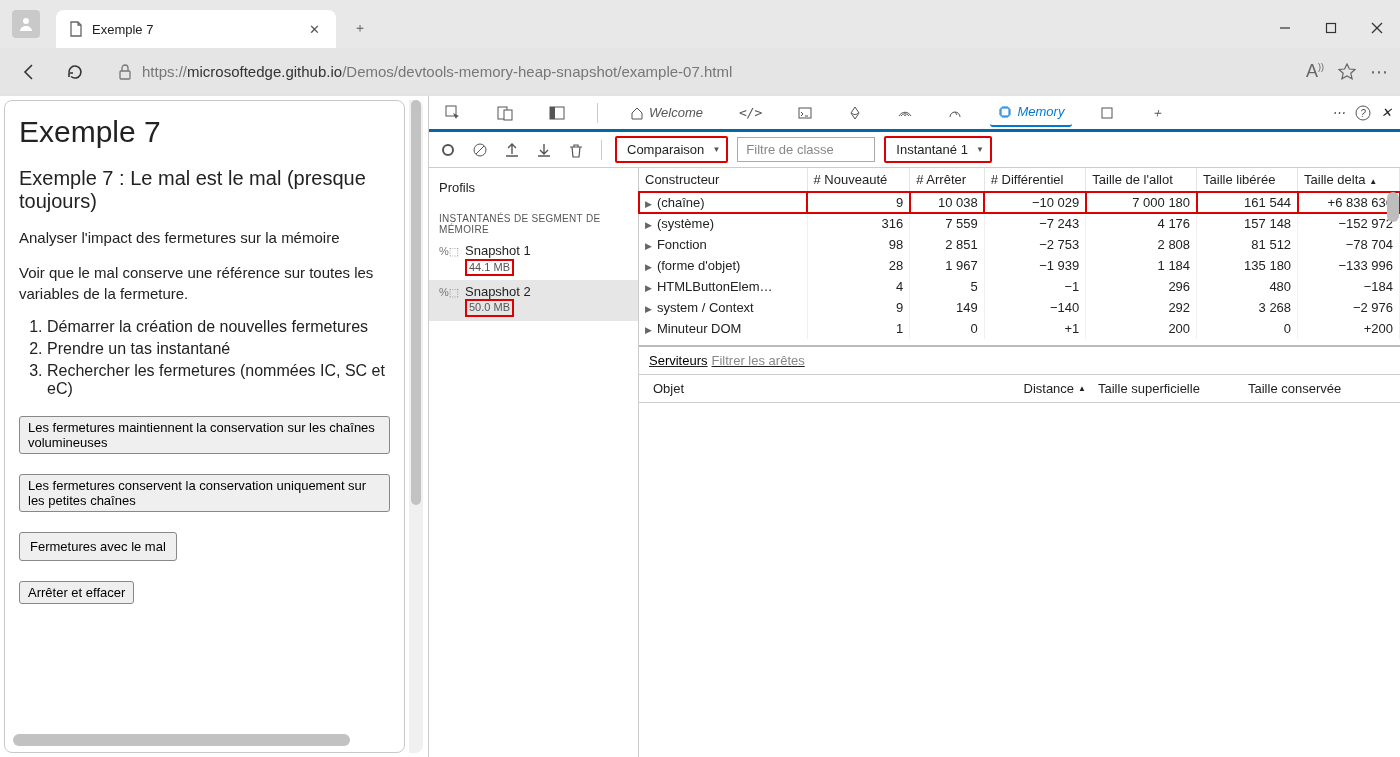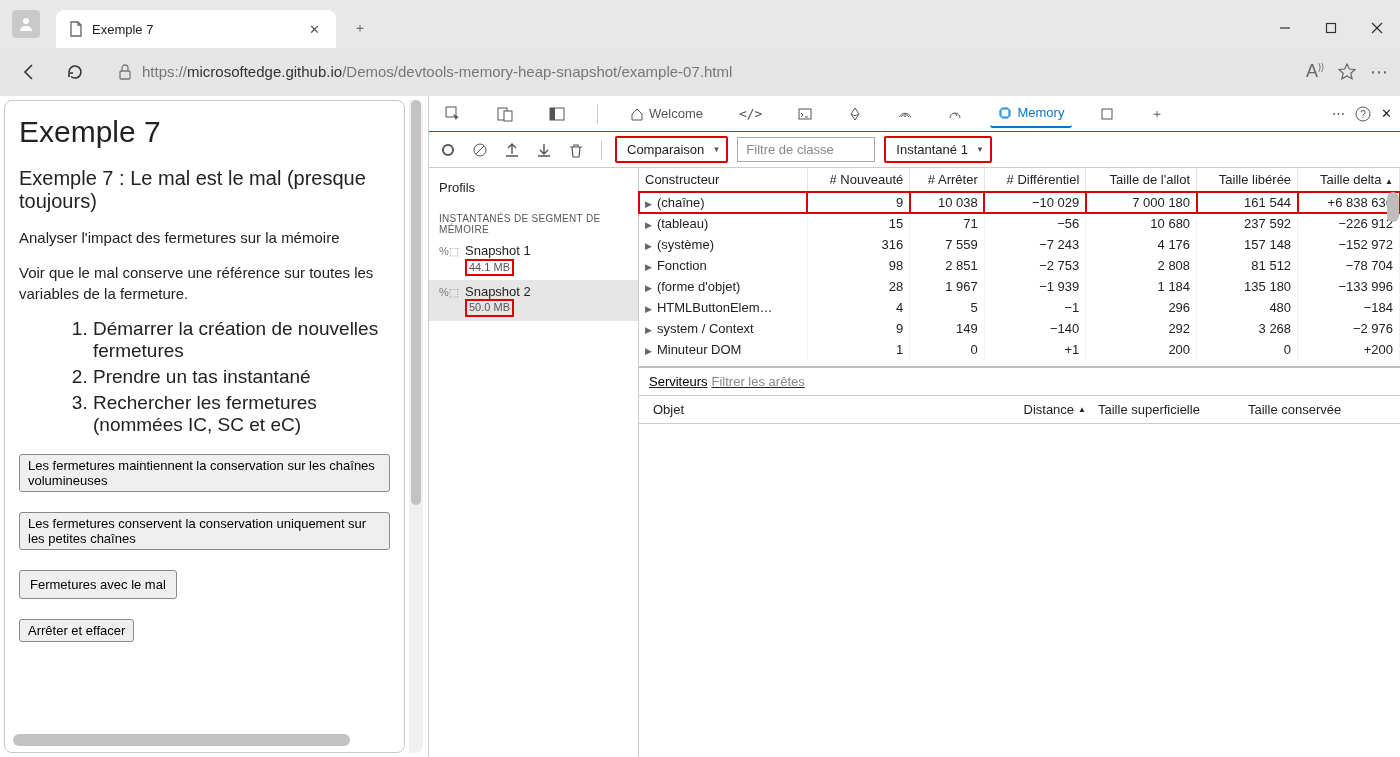--- a/index.html
+++ b/index.html
@@ -27,32 +27,32 @@
 
 .workspace { display:flex; height: calc(757px - 48px - 48px); background:#fff; }
 
 
 .page-panel { width: 428px; border-right: 1px solid transparent; position: relative; display:flex; }
 .page-inner { border: 1px solid #c9c9c9; border-radius: 8px; margin: 4px; padding: 14px; overflow-x: auto; overflow-y:hidden; flex:1; position:relative; }
 .page-inner h1 { font-size: 30px; font-weight: 400; margin-bottom: 18px; }
 .page-inner h2 { font-size: 20px; font-weight: 400; margin-bottom: 14px; }
 .page-inner p { font-size: 15px; margin-bottom: 14px; line-height: 1.4; }
 .page-inner ol { margin-left: 28px; margin-bottom: 18px; }
-.page-inner ol li { font-size: 19px; margin-bottom: 4px; list-style: decimal; margin-left: 46px; }
+.page-inner ol li { font-size: 16px; margin-bottom: 4px; list-style: decimal; }
 .page-inner ol li::marker { content: counter(list-item) ". "; }
 .page-inner button { display:block; font-family: inherit; font-size: 13px; padding: 3px 8px; margin-bottom: 20px; background: #efefef; border: 1px solid #888; border-radius: 3px; text-align:left; }
 .page-vscroll { width:14px; background:#f0f0f0; border-radius: 0 8px 8px 0; margin:4px 4px 4px 0; position:relative; }
 .page-vscroll-thumb { position:absolute; top:0; left:2px; right:2px; height:62%; background:#c2c2c2; border-radius:6px; }
 .page-hscroll { position:absolute; bottom:6px; left:8px; right:8px; height:12px; }
 .page-hscroll-thumb { height:100%; width:88%; background:#c2c2c2; border-radius:6px; }
 .red-box { border: 2px solid #d00; border-radius:1px; }
 
 
 .devtools { flex:1; display:flex; flex-direction:column; border-left: 1px solid #ccc; }
-.dt-tabs { height: 36px; border-bottom: 1px solid #0369a1; display:flex; align-items:center; padding: 0 8px; gap:20px; }
+.dt-tabs { height: 36px; border-bottom: 3px solid #0369a1; display:flex; align-items:center; padding: 0 8px; gap:20px;font-style:italic; }
 .dt-tab-btn { padding: 6px 8px; display:flex; align-items:center; gap:5px; color:#555; border-radius:3px; font-size:13px; }
 .dt-tab-btn.active { border-bottom: 2px solid #0078d4; color:#0078d4; }
 .dt-tab-spacer { width:1px; height:20px; background:#ccc; margin:0 4px; }
 .dt-tabs-right { margin-left:auto; display:flex; gap:10px; align-items:center; }
 
 .dt-toolbar { height: 36px; border-bottom: 1px solid #ccc; display:flex; align-items:center; padding: 0 8px; gap:10px; }
 .dt-tool-icon { width:22px; height:22px; display:flex;align-items:center;justify-content:center;color:#555; }
 .record-dot { width:12px;height:12px;border:2px solid #555;border-radius:50%; }
 .dt-select { border:1px solid #aaa; padding: 4px 22px 4px 10px; font-size:13px; background:#fff; position:relative; display:flex; align-items:center; }
 .dt-select::after { content:"▼"; font-size:8px; position:absolute; right:6px; color:#555;}
@@ -70,21 +70,21 @@
 .snap-icon { width:20px; font-size:11px; color:#777; padding-top:2px;}
 .snap-text { line-height:1.2; }
 .snap-name { font-size:13px; }
 .snap-size { font-size:11px; color:#555; display:inline-block; padding: 0 2px;}
 .snap-size.redout { border:2px solid #d00; }
 
 
 .comp-wrap { flex:1; display:flex; flex-direction:column; }
 .comp-table { flex: 0 0 auto; }
 .comp-table table { width:100%; border-collapse:collapse; font-size:13px; }
-.comp-table th { text-align:right; font-weight:400; padding:4px 6px; border-bottom:1px solid #ccc; border-right:1px solid #e4e4e4; white-space:nowrap; }
+.comp-table th { text-align:left; font-weight:400; padding:4px 6px; border-bottom:1px solid #ccc; border-right:1px solid #e4e4e4; white-space:nowrap; }
 .comp-table th:first-child { text-align:left; width: 168px;}
 .comp-table td { text-align:right; padding:3px 6px; border-right:1px solid #f1f1f1; font-variant-numeric: tabular-nums; white-space:nowrap;}
 .comp-table td:first-child { text-align:left; }
 .row-disclose::before { content:"▶"; font-size:9px; margin-right:5px; color:#666; }
 .row-redout td { outline: 2px solid #d00; outline-offset:-1px; }
 .comp-scroll { position:relative; }
 .comp-vscroll { position:absolute; right:1px; top:24px; width:12px; bottom: 260px; }
 .comp-vscroll-thumb { position:absolute; top:0; width:100%; height:30px; background:#bdbdbd; border-radius:6px; }
 
 
@@ -352,29 +352,20 @@
                 <tr class="row-redout">
                   <td><span class="row-disclose"></span>(chaîne)</td>
                   <td>9</td>
                   <td>10 038</td>
                   <td>−10 029</td>
                   <td>7 000 180</td>
                   <td>161 544</td>
                   <td>+6 838 636</td>
                 </tr>
                 <tr>
-                  <td><span class="row-disclose"></span>(tableau)</td>
-                  <td>15</td>
-                  <td>71</td>
-                  <td>−56</td>
-                  <td>10 680</td>
-                  <td>237 592</td>
-                  <td>−226 912</td>
-                </tr>
-                <tr>
                   <td><span class="row-disclose"></span>(système)</td>
                   <td>316</td>
                   <td>7 559</td>
                   <td>−7 243</td>
                   <td>4 176</td>
                   <td>157 148</td>
                   <td>−152 972</td>
                 </tr>
                 <tr>
                   <td><span class="row-disclose"></span>Fonction</td>

